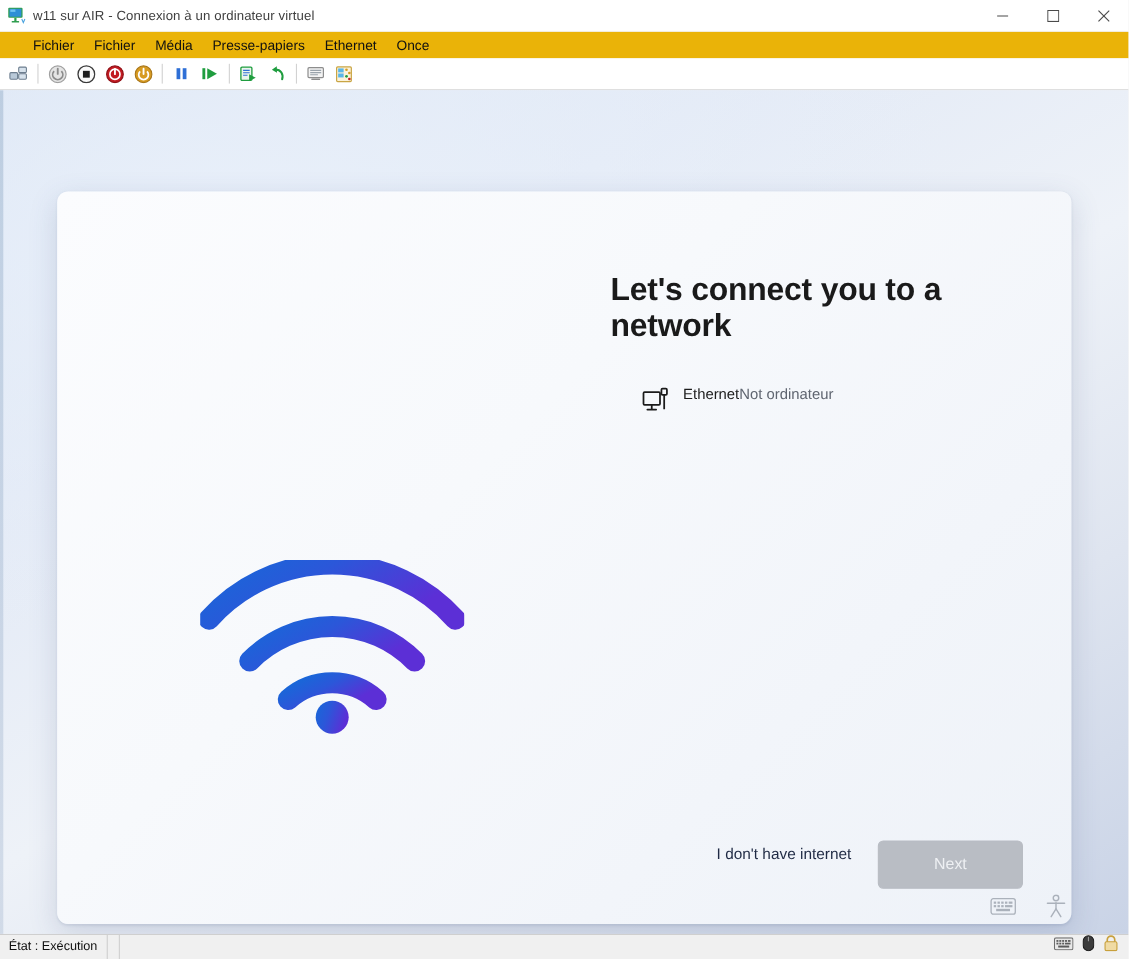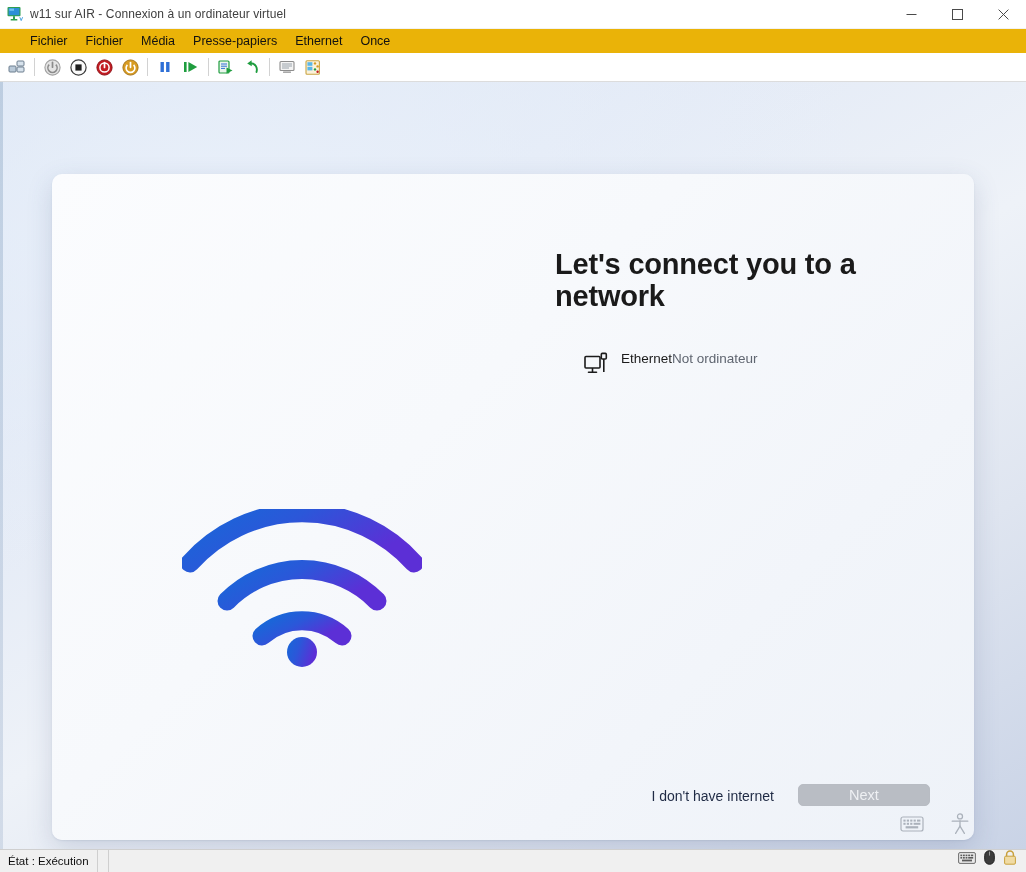--- a/index.html
+++ b/index.html
@@ -201,21 +201,21 @@
     color: #1f2a44;
     background: none;
     border: none;
     padding: 4px 2px;
     cursor: pointer;
     font-family: inherit;
     text-decoration: none;
   }
   .next-btn {
     width: 132px;
-    height: 22px;
+    height: 44px;
     border-radius: 5px;
     border: 1px solid #b8bcc3;
     background: #b9bdc4;
     color: #eef0f3;
     font-size: 14.5px;
     font-family: inherit;
     cursor: default;
   }
 
   

